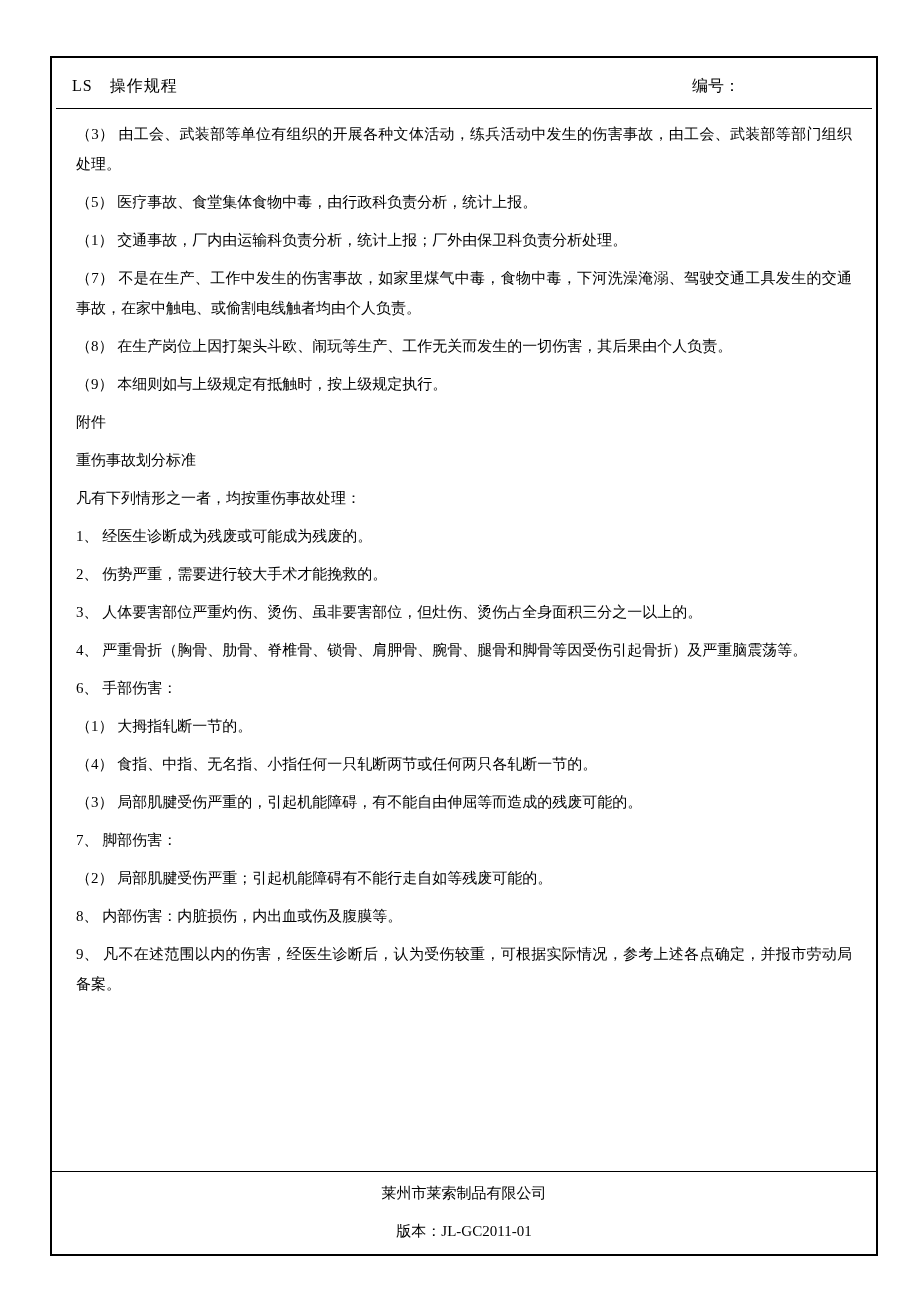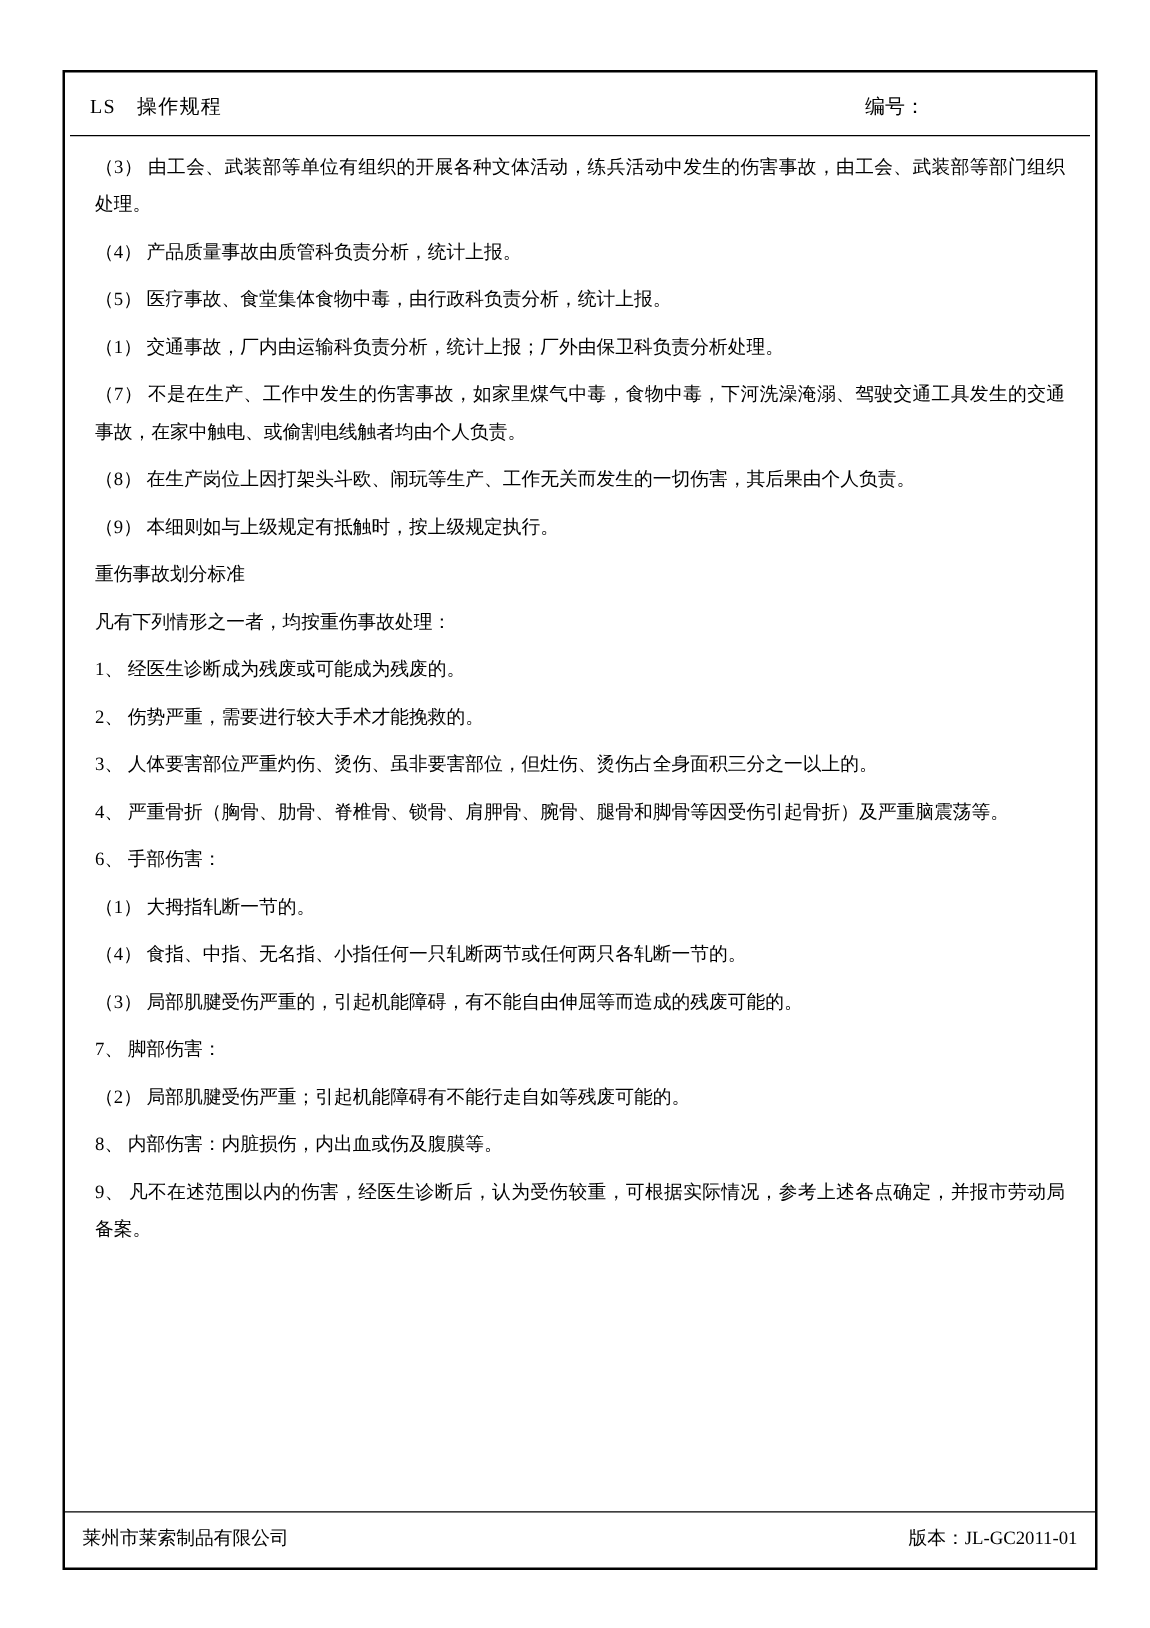--- a/index.html
+++ b/index.html
@@ -47,38 +47,39 @@
       position: absolute;
       left: 0;
       right: 0;
       bottom: 0;
       display: flex;
       justify-content: space-between;
       align-items: center;
       padding: 2px 10px 4px 10px;
       border-top: 1px solid #000;
       font-size: 15px;
+      flex-direction: column;
     }
   </style>
 </head>
 <body>
 
 <div class="page-border">
   <div class="header-row">
     <span class="header-left">LS　操作规程</span>
     <span class="header-right">编号：</span>
   </div>
   <div class="content">
     <p>（3） 由工会、武装部等单位有组织的开展各种文体活动，练兵活动中发生的伤害事故，由工会、武装部等部门组织处理。</p>
-    <p>（4） 产品质量事故由质管科负责分析，统计上报。</p>
     <p>（5） 医疗事故、食堂集体食物中毒，由行政科负责分析，统计上报。</p>
     <p>（1） 交通事故，厂内由运输科负责分析，统计上报；厂外由保卫科负责分析处理。</p>
     <p>（7） 不是在生产、工作中发生的伤害事故，如家里煤气中毒，食物中毒，下河洗澡淹溺、驾驶交通工具发生的交通事故，在家中触电、或偷割电线触者均由个人负责。</p>
     <p>（8） 在生产岗位上因打架头斗欧、闹玩等生产、工作无关而发生的一切伤害，其后果由个人负责。</p>
     <p>（9） 本细则如与上级规定有抵触时，按上级规定执行。</p>
+    <p>附件</p>
     <p>重伤事故划分标准</p>
     <p>凡有下列情形之一者，均按重伤事故处理：</p>
     <p>1、 经医生诊断成为残废或可能成为残废的。</p>
     <p>2、 伤势严重，需要进行较大手术才能挽救的。</p>
     <p>3、 人体要害部位严重灼伤、烫伤、虽非要害部位，但灶伤、烫伤占全身面积三分之一以上的。</p>
     <p>4、 严重骨折（胸骨、肋骨、脊椎骨、锁骨、肩胛骨、腕骨、腿骨和脚骨等因受伤引起骨折）及严重脑震荡等。</p>
     <p>6、 手部伤害：</p>
     <p>（1） 大拇指轧断一节的。</p>
     <p>（4） 食指、中指、无名指、小指任何一只轧断两节或任何两只各轧断一节的。</p>
     <p>（3） 局部肌腱受伤严重的，引起机能障碍，有不能自由伸屈等而造成的残废可能的。</p>

